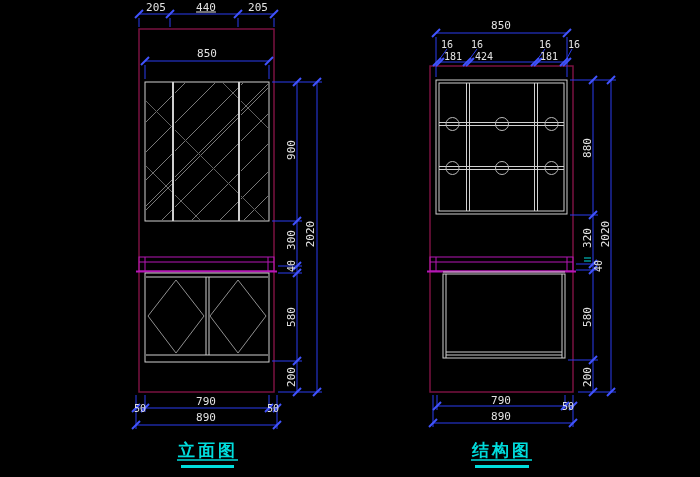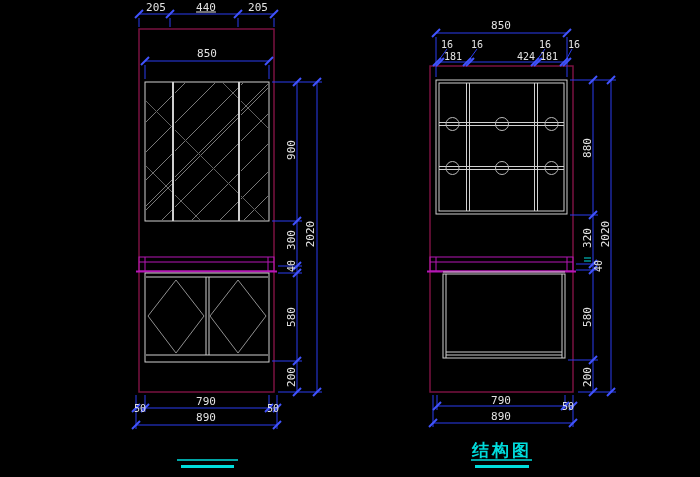--- a/index.html
+++ b/index.html
@@ -236,27 +236,28 @@
 <span class="lbl small" style="left:140px;top:408px;">50</span>
 <span class="lbl small" style="left:273px;top:408px;">50</span>
 <span class="lbl" style="left:206px;top:417px;">890</span>
 
 <span class="lbl" style="left:501px;top:25px;">850</span>
 <span class="lbl small" style="left:447px;top:44px;">16</span>
 <span class="lbl small" style="left:477px;top:44px;">16</span>
 <span class="lbl small" style="left:545px;top:44px;">16</span>
 <span class="lbl small" style="left:574px;top:44px;">16</span>
 <span class="lbl small" style="left:453px;top:56px;">181</span>
-<span class="lbl small" style="left:526px;top:56px;">424</span>
+<span class="lbl small" style="left:484px;top:56px;">424</span>
 <span class="lbl small" style="left:549px;top:56px;">181</span>
 <span class="lblv" style="left:587px;top:148px;">880</span>
 <span class="lblv" style="left:587px;top:238px;">320</span>
 <span class="lblv small" style="left:598px;top:266px;">40</span>
 <span class="lblv" style="left:605px;top:234px;">2020</span>
 <span class="lblv" style="left:587px;top:317px;">580</span>
 <span class="lblv" style="left:587px;top:377px;">200</span>
 <span class="lbl" style="left:501px;top:400px;">790</span>
 <span class="lbl small" style="left:568px;top:406px;">50</span>
 <span class="lbl" style="left:501px;top:416px;">890</span>
 
+<span class="title" style="left:208px;top:450px;">立面图</span>
 <span class="title" style="left:502px;top:450px;text-align:right;">结构图</span>
 
 </div>
 
 </body></html>

